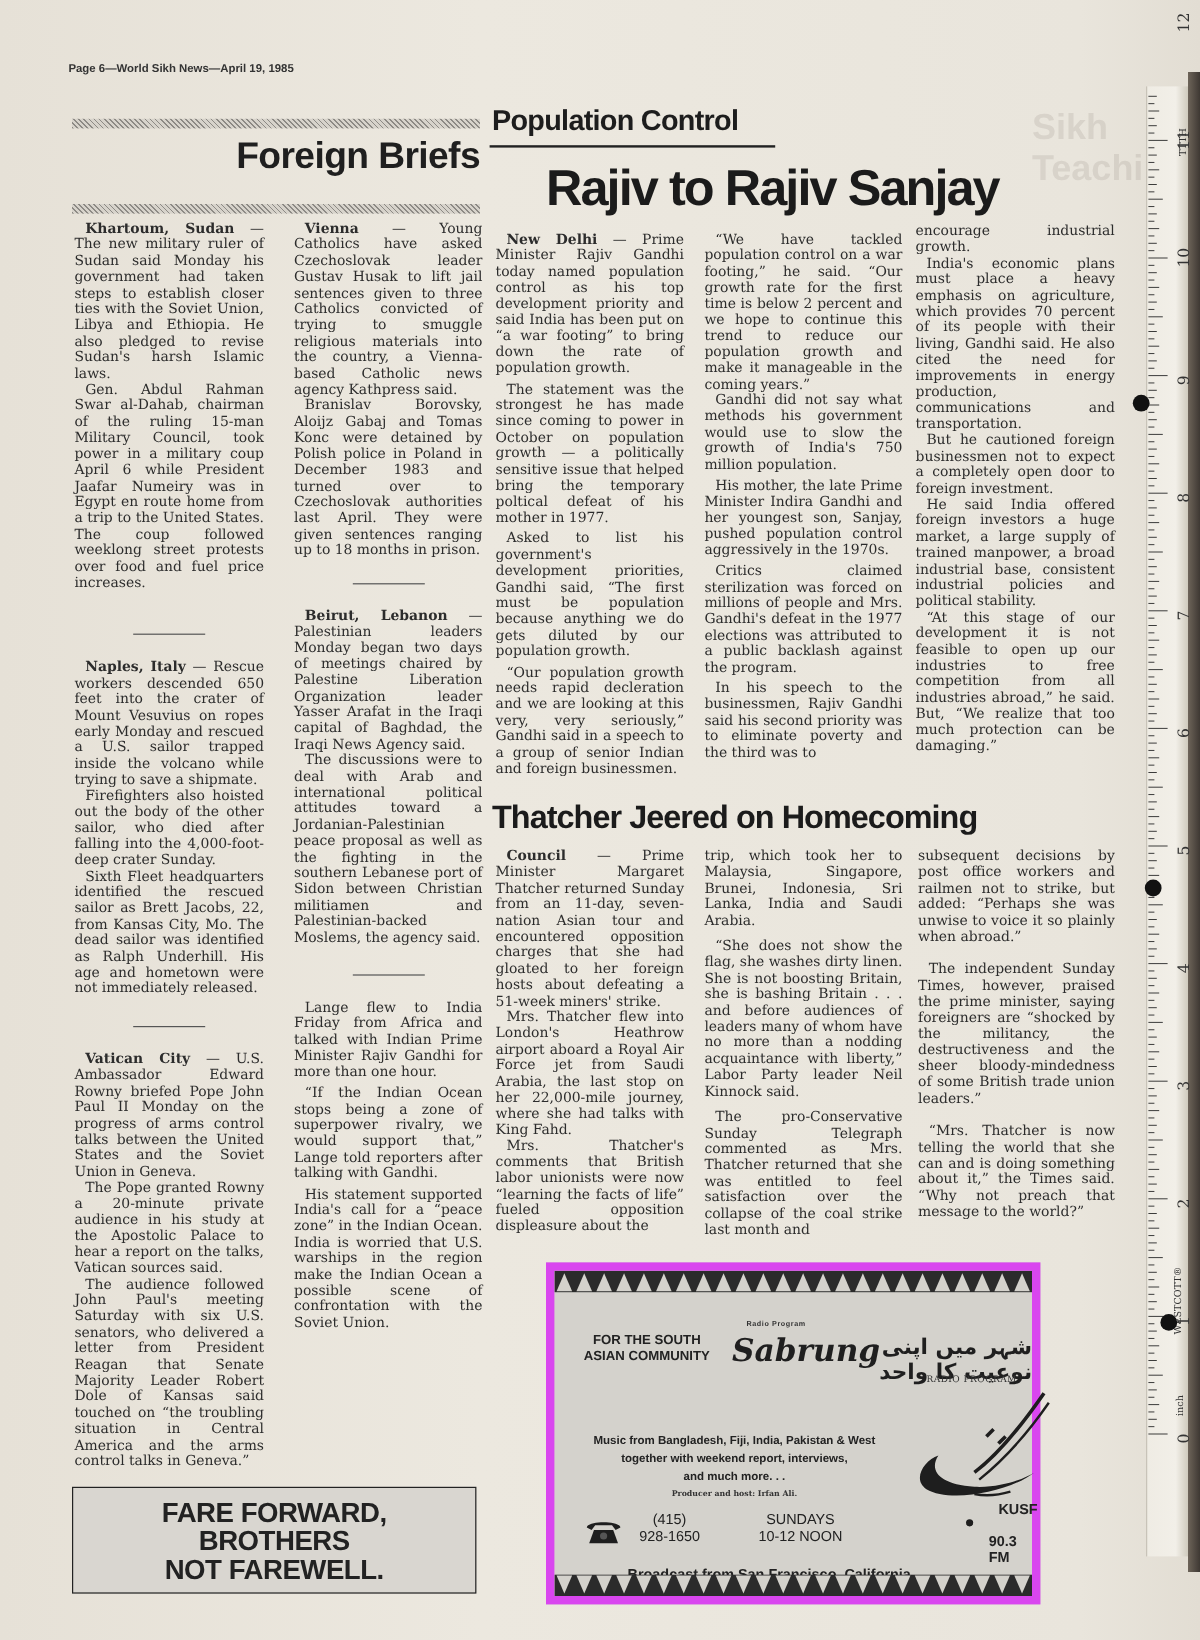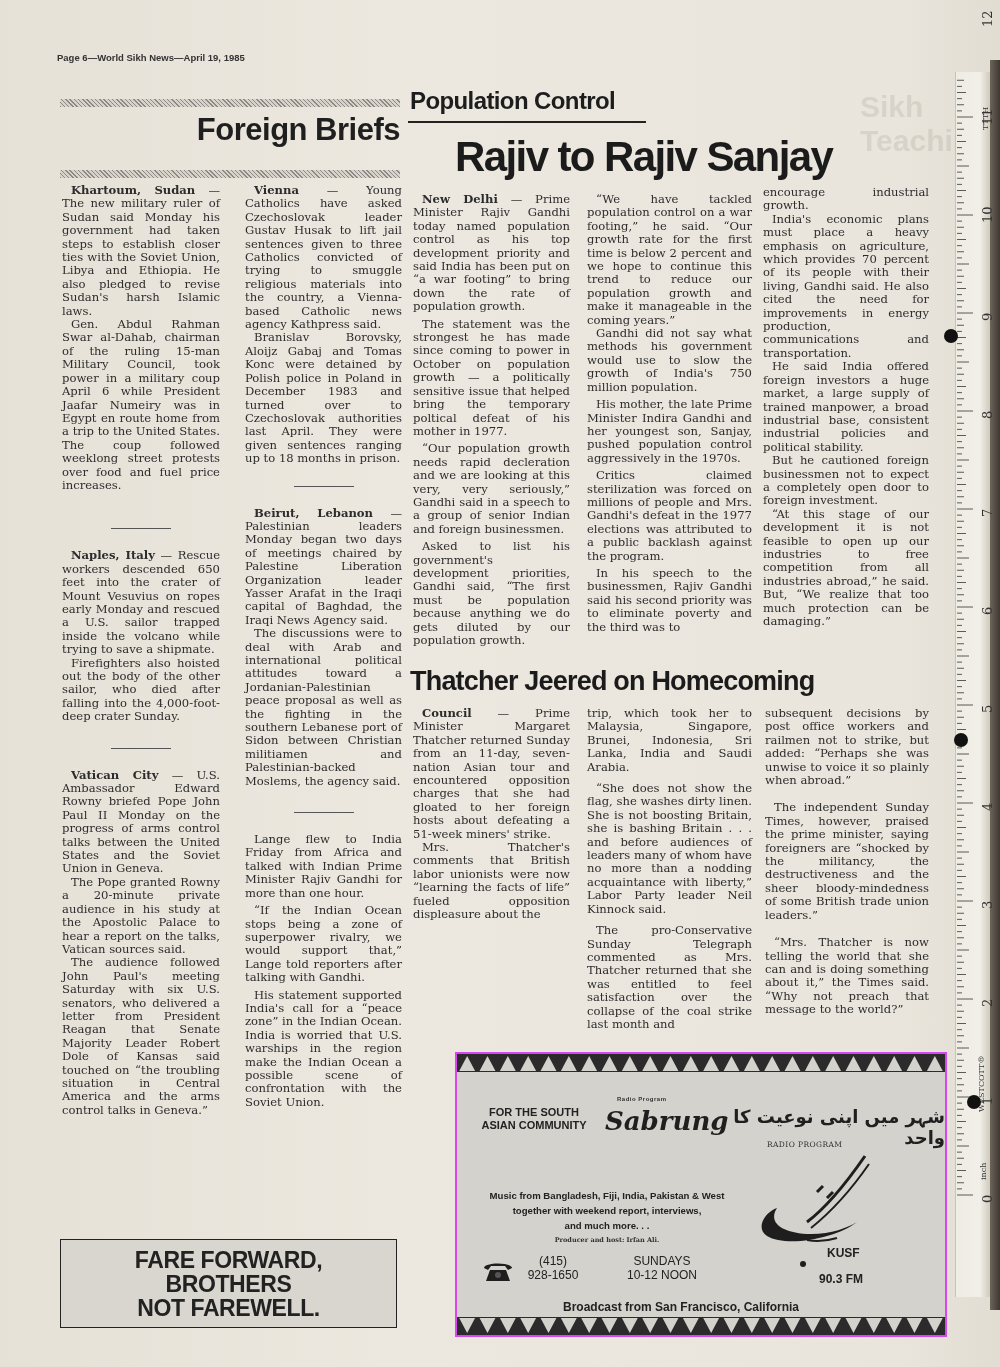--- a/index.html
+++ b/index.html
@@ -60,22 +60,22 @@
   }
   
   .fare-box {
     position: absolute; left: 60px; top: 1239px; width: 337px; height: 89px;
     border: 1.5px solid #222; background: #d9d6d0;
     display: flex; flex-direction: column; align-items: center; justify-content: center;
     font-family: "Liberation Sans", sans-serif; font-weight: bold; font-size: 23px; line-height: 24px; color: #222;
     letter-spacing: -0.4px;
   }
   .radio-ad {
-    position: absolute; left: 455px; top: 1052px; width: 492px; height: 285px;
-    border: 2px solid #d946ef; background: #d4d2cc;
+    position: absolute; left: 455px; top: 1052px; width: 412px; height: 285px;
+    border: 7px solid #d946ef; background: #d4d2cc;
     font-family: "Liberation Sans", sans-serif;
   }
   .tri-band { position: absolute; left: 0; width: 100%; height: 18px; }
   .tri-band.top { top: 0; }
   .tri-band.bottom { bottom: 0; }
   .ad-left {
     position: absolute; left: 18px; top: 52px; width: 118px; text-align: center;
     font-weight: bold; font-size: 11px; line-height: 13px; color: #222;
   }
   .ad-radio-small {
@@ -155,20 +155,21 @@
 
 <div class="col" style="left:62px;top:184px;width:158px;">
   <div>
     <p><span class="dl">Khartoum, Sudan</span> <span>—The new military ruler of Sudan said Monday his government had taken steps to establish closer ties with the Soviet Union, Libya and Ethiopia. He also pledged to revise Sudan's harsh Islamic laws.</span></p>
     <p>Gen. Abdul Rahman Swar al-Dahab, chairman of the ruling 15-man Military Council, took power in a military coup April 6 while President Jaafar Numeiry was in Egypt en route home from a trip to the United States. The coup followed weeklong street protests over food and fuel price increases.</p>
   </div>
   <div class="sep" style="margin-top:36px;"></div>
   <div>
     <p><span class="dl">Naples, Italy</span> <span>— Rescue workers descended 650 feet into the crater of Mount Vesuvius on ropes early Monday and rescued a U.S. sailor trapped inside the volcano while trying to save a shipmate.</span></p>
     <p>Firefighters also hoisted out the body of the other sailor, who died after falling into the 4,000-foot-deep crater Sunday.</p>
+    <p>Sixth Fleet headquarters identified the rescued sailor as Brett Jacobs, 22, from Kansas City, Mo. The dead sailor was identified as Ralph Underhill. His age and hometown were not immediately released.</p>
   </div>
   <div class="sep" style="margin-top:24px;"></div>
   <div>
     <p><span class="dl">Vatican City</span> <span>— U.S. Ambassador Edward Rowny briefed Pope John Paul II Monday on the progress of arms control talks between the United States and the Soviet Union in Geneva.</span></p>
     <p>The Pope granted Rowny a 20-minute private audience in his study at the Apostolic Palace to hear a report on the talks, Vatican sources said.</p>
     <p>The audience followed John Paul's meeting Saturday with six U.S. senators, who delivered a letter from President Reagan that Senate Majority Leader Robert Dole of Kansas said touched on “the troubling situation in Central America and the arms control talks in Geneva.”</p>
   </div>
 </div>
 
 <div class="col" style="left:245px;top:184px;width:157px;">
@@ -191,41 +192,42 @@
 
 <div class="ghost">Sikh Teachings</div>
 
 <div class="kicker">Population Control</div>
 <div class="kicker-rule"></div>
 <div class="headline">Rajiv to Rajiv Sanjay</div>
 
 <div class="col" style="left:413px;top:193px;width:157px;">
   <p><span class="dl">New Delhi</span> <span>— Prime Minister Rajiv Gandhi today named population control as his top development priority and said India has been put on “a war footing” to bring down the rate of population growth.</span></p>
   <p class="sp">The statement was the strongest he has made since coming to power in October on population growth — a politically sensitive issue that helped bring the temporary poltical defeat of his mother in 1977.</p>
+  <p class="sp">Asked to list his government's development priorities, Gandhi said, “The first must be population because anything we do gets diluted by our population growth.</p>
   <p class="sp">“Our population growth needs rapid decleration and we are looking at this very, very seriously,” Gandhi said in a speech to a group of senior Indian and foreign businessmen.</p>
-  <p class="sp">Asked to list his government's development priorities, Gandhi said, “The first must be population because anything we do gets diluted by our population growth.</p>
 </div>
 <div class="col" style="left:587px;top:193px;width:165px;">
   <p>“We have tackled population control on a war footing,” he said. “Our growth rate for the first time is below 2 percent and we hope to continue this trend to reduce our population growth and make it manageable in the coming years.”</p>
   <p>Gandhi did not say what methods his government would use to slow the growth of India's 750 million population.</p>
   <p class="sp">His mother, the late Prime Minister Indira Gandhi and her youngest son, Sanjay, pushed population control aggressively in the 1970s.</p>
   <p class="sp">Critics claimed sterilization was forced on millions of people and Mrs. Gandhi's defeat in the 1977 elections was attributed to a public backlash against the program.</p>
   <p class="sp">In his speech to the businessmen, Rajiv Gandhi said his second priority was to eliminate poverty and the third was to</p>
 </div>
 <div class="col" style="left:763px;top:186px;width:166px;">
   <p style="text-indent:0">encourage industrial growth.</p>
   <p>India's economic plans must place a heavy emphasis on agriculture, which provides 70 percent of its people with their living, Gandhi said. He also cited the need for improvements in energy production, communications and transportation.</p>
+  <p>But he cautioned foreign businessmen not to expect a completely open door to foreign investment.</p>
   <p>He said India offered foreign investors a huge market, a large supply of trained manpower, a broad industrial base, consistent industrial policies and political stability.</p>
-  <p>But he cautioned foreign businessmen not to expect a completely open door to foreign investment.</p>
   <p>“At this stage of our development it is not feasible to open up our industries to free competition from all industries abroad,” he said. But, “We realize that too much protection can be damaging.”</p>
 </div>
 
 <div class="head2">Thatcher Jeered on Homecoming</div>
 <div class="col" style="left:413px;top:707px;width:157px;">
   <p><span class="dl">Council</span> <span>— Prime Minister Margaret Thatcher returned Sunday from an 11-day, seven-nation Asian tour and encountered opposition charges that she had gloated to her foreign hosts about defeating a 51-week miners' strike.</span></p>
+  <p>Mrs. Thatcher flew into London's Heathrow airport aboard a Royal Air Force jet from Saudi Arabia, the last stop on her 22,000-mile journey, where she had talks with King Fahd.</p>
   <p>Mrs. Thatcher's comments that British labor unionists were now “learning the facts of life” fueled opposition displeasure about the</p>
 </div>
 <div class="col" style="left:587px;top:707px;width:165px;">
   <p style="text-indent:0">trip, which took her to Malaysia, Singapore, Brunei, Indonesia, Sri Lanka, India and Saudi Arabia.</p>
   <p class="sp" style="margin-top:8px;">“She does not show the flag, she washes dirty linen. She is not boosting Britain, she is bashing Britain . . . and before audiences of leaders many of whom have no more than a nodding acquaintance with liberty,” Labor Party leader Neil Kinnock said.</p>
   <p class="sp" style="margin-top:8px;">The pro-Conservative Sunday Telegraph commented as Mrs. Thatcher returned that she was entitled to feel satisfaction over the collapse of the coal strike last month and</p>
 </div>
 <div class="col" style="left:765px;top:707px;width:164px;">
   <p style="text-indent:0">subsequent decisions by post office workers and railmen not to strike, but added: “Perhaps she was unwise to voice it so plainly when abroad.”</p>
   <p style="margin-top:14px;">The independent Sunday Times, however, praised the prime minister, saying foreigners are “shocked by the militancy, the destructiveness and the sheer bloody-mindedness of some British trade union leaders.”</p>

